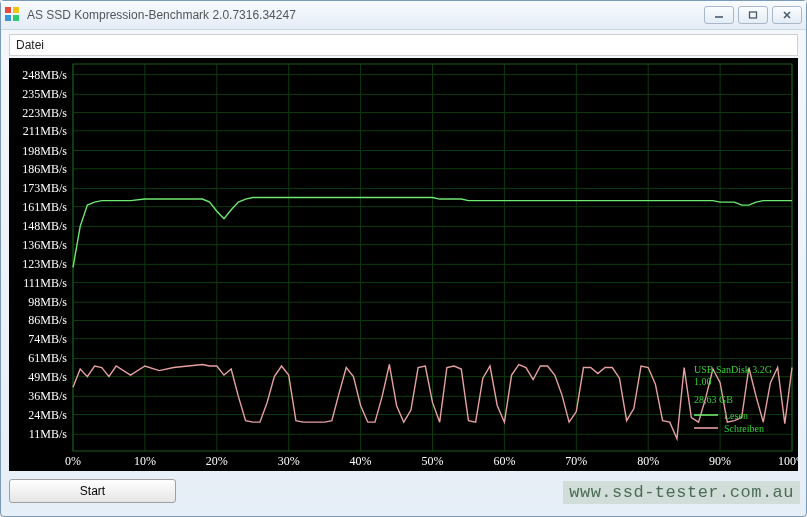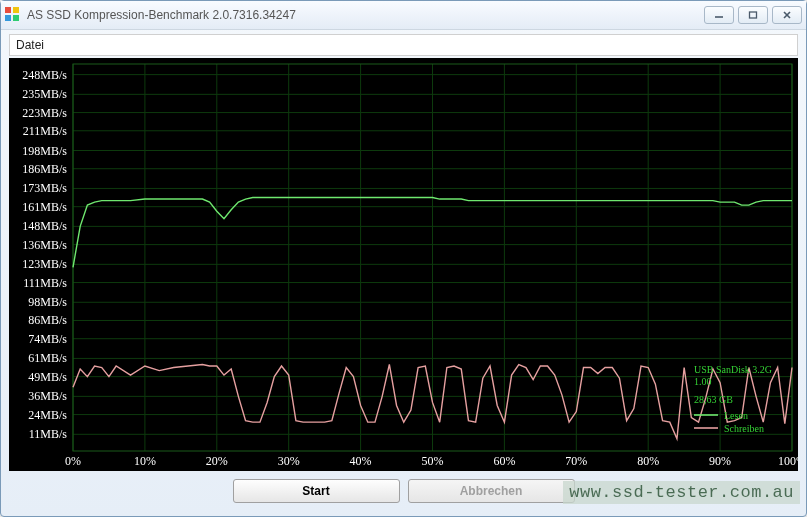--- a/index.html
+++ b/index.html
@@ -87,24 +87,23 @@
     background: #000;
     margin-top: 2px;
     height: 413px;
     position: relative;
   }
   .chart-svg {
     display: block;
   }
   .button-row {
     display: flex;
-    justify-content: center;
+    justify-content: flex-start;
     gap: 8px;
     padding: 8px 0;
-    font-weight: bold;
   }
   .app-btn {
     width: 165px;
     height: 22px;
     border: 1px solid #a0a0a0;
     border-radius: 3px;
     background: linear-gradient(to bottom, #fefefe, #e6e6e6);
     font-size: 12px;
     cursor: pointer;
     display: flex;
@@ -236,20 +235,17 @@
           <text x="715" y="361" fill="#34d034" font-size="10" font-family="Tahoma">Lesen</text>
           <line x1="685" y1="370" x2="709" y2="370" stroke="#e6a0a0" stroke-width="1.6"></line>
           <text x="715" y="374" fill="#34d034" font-size="10" font-family="Tahoma">Schreiben</text>
         </svg>
     </div>
 
     <div class="button-row">
       <div class="app-btn">
         <span>Start</span>
       </div>
-      <div class="app-btn disabled">
-        <span>Abbrechen</span>
-      </div>
     </div>
   </div>
 
   <div class="watermark">www.ssd-tester.com.au</div>
 </div>
 
 </body></html>

